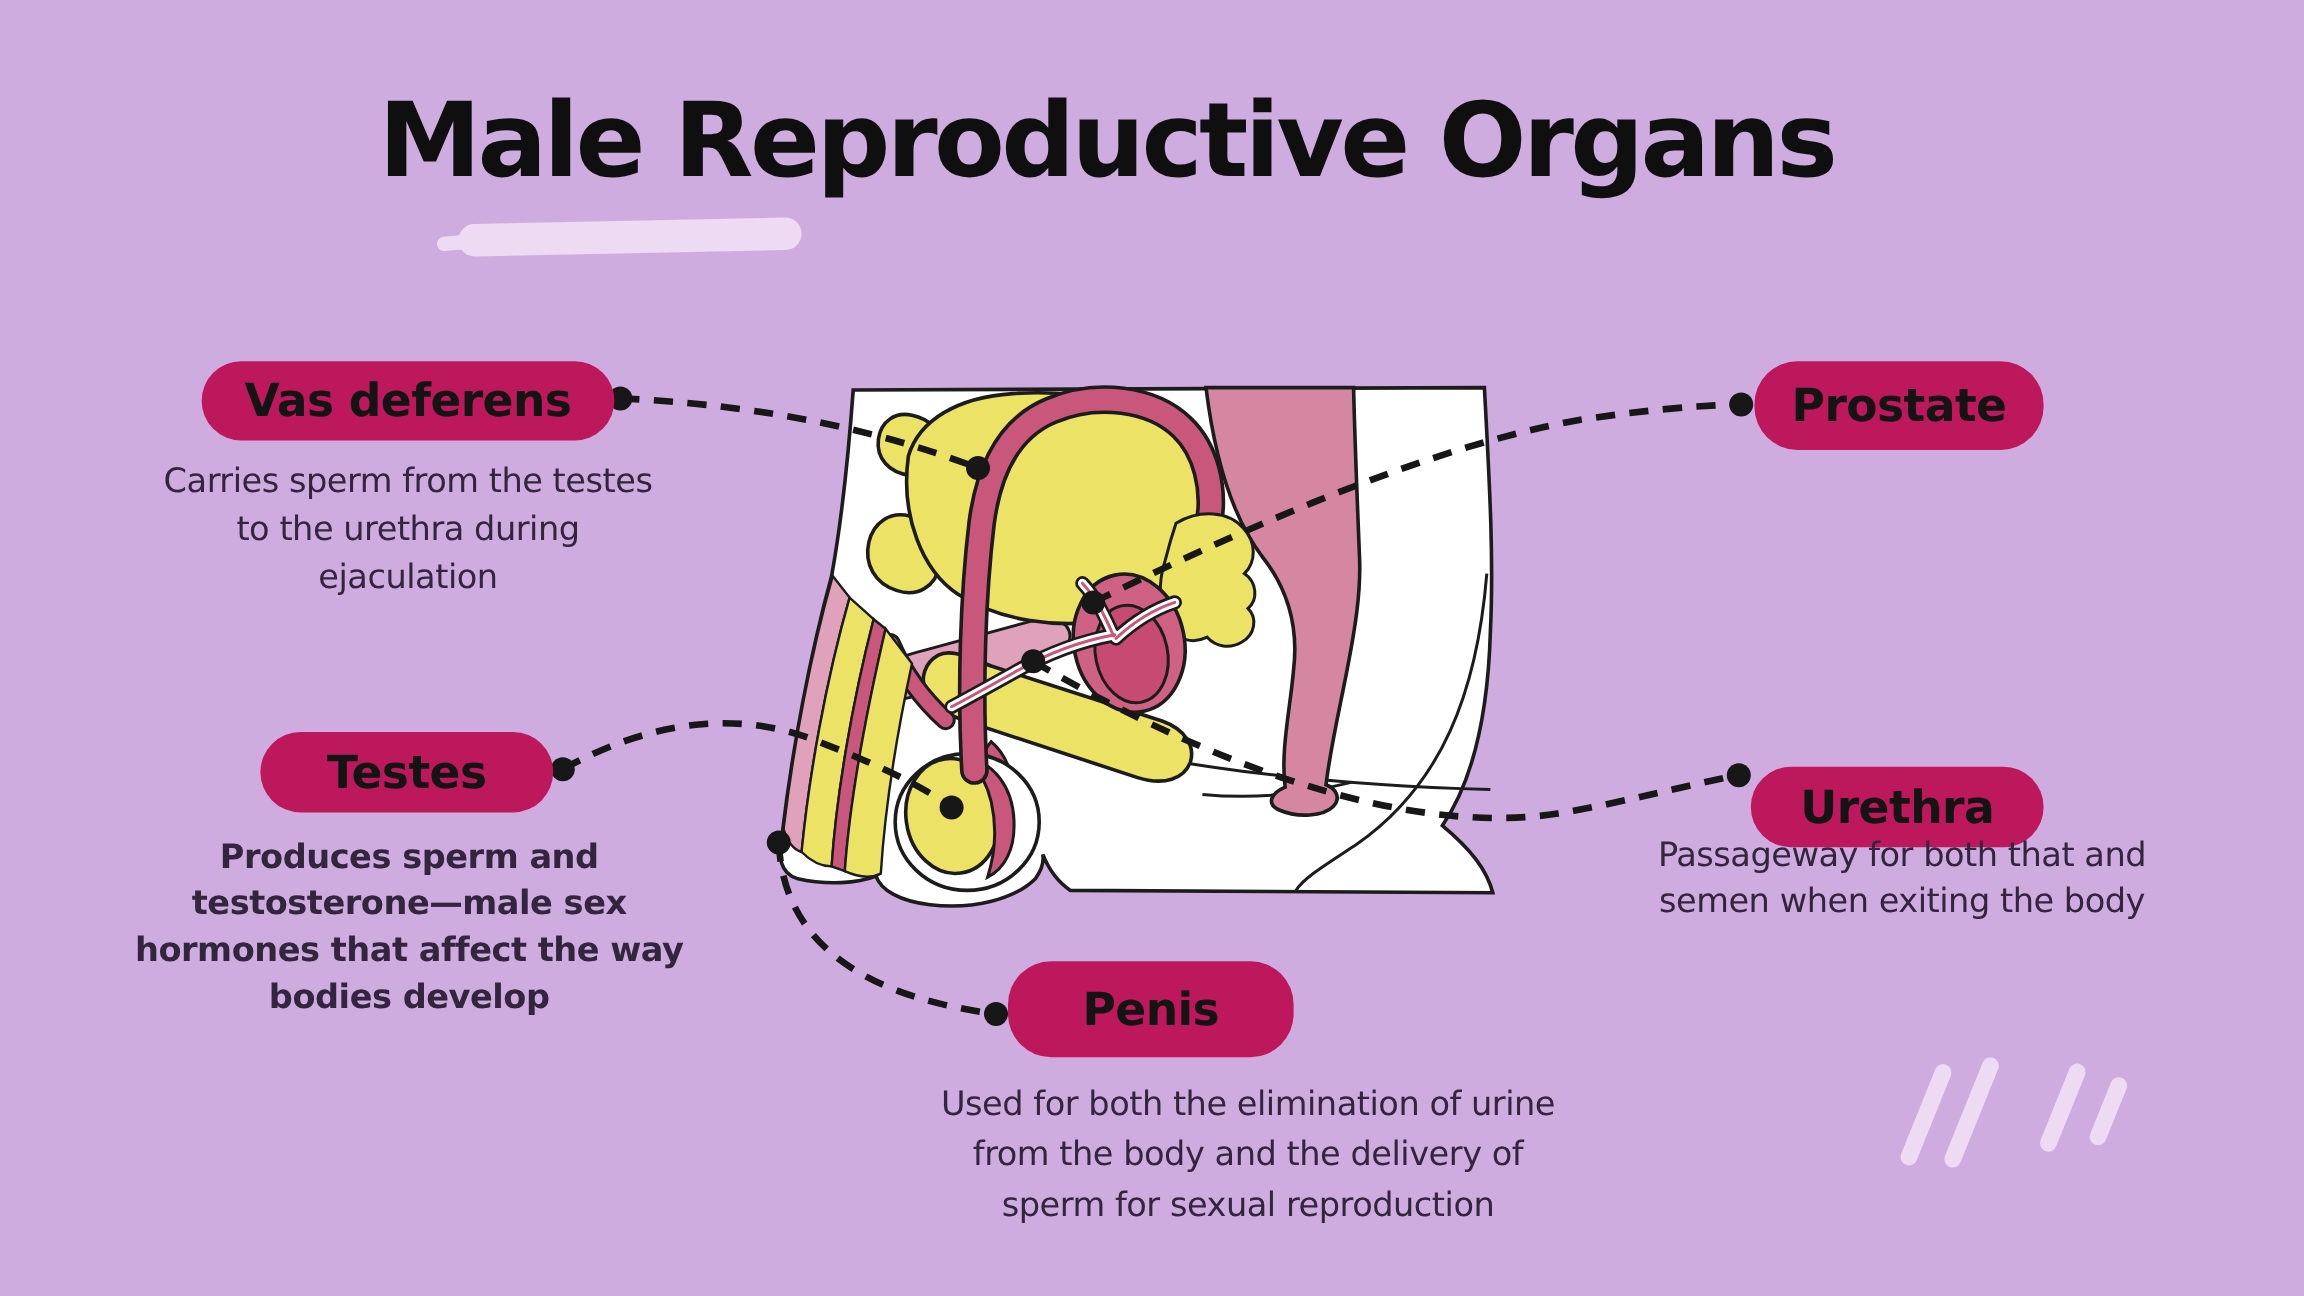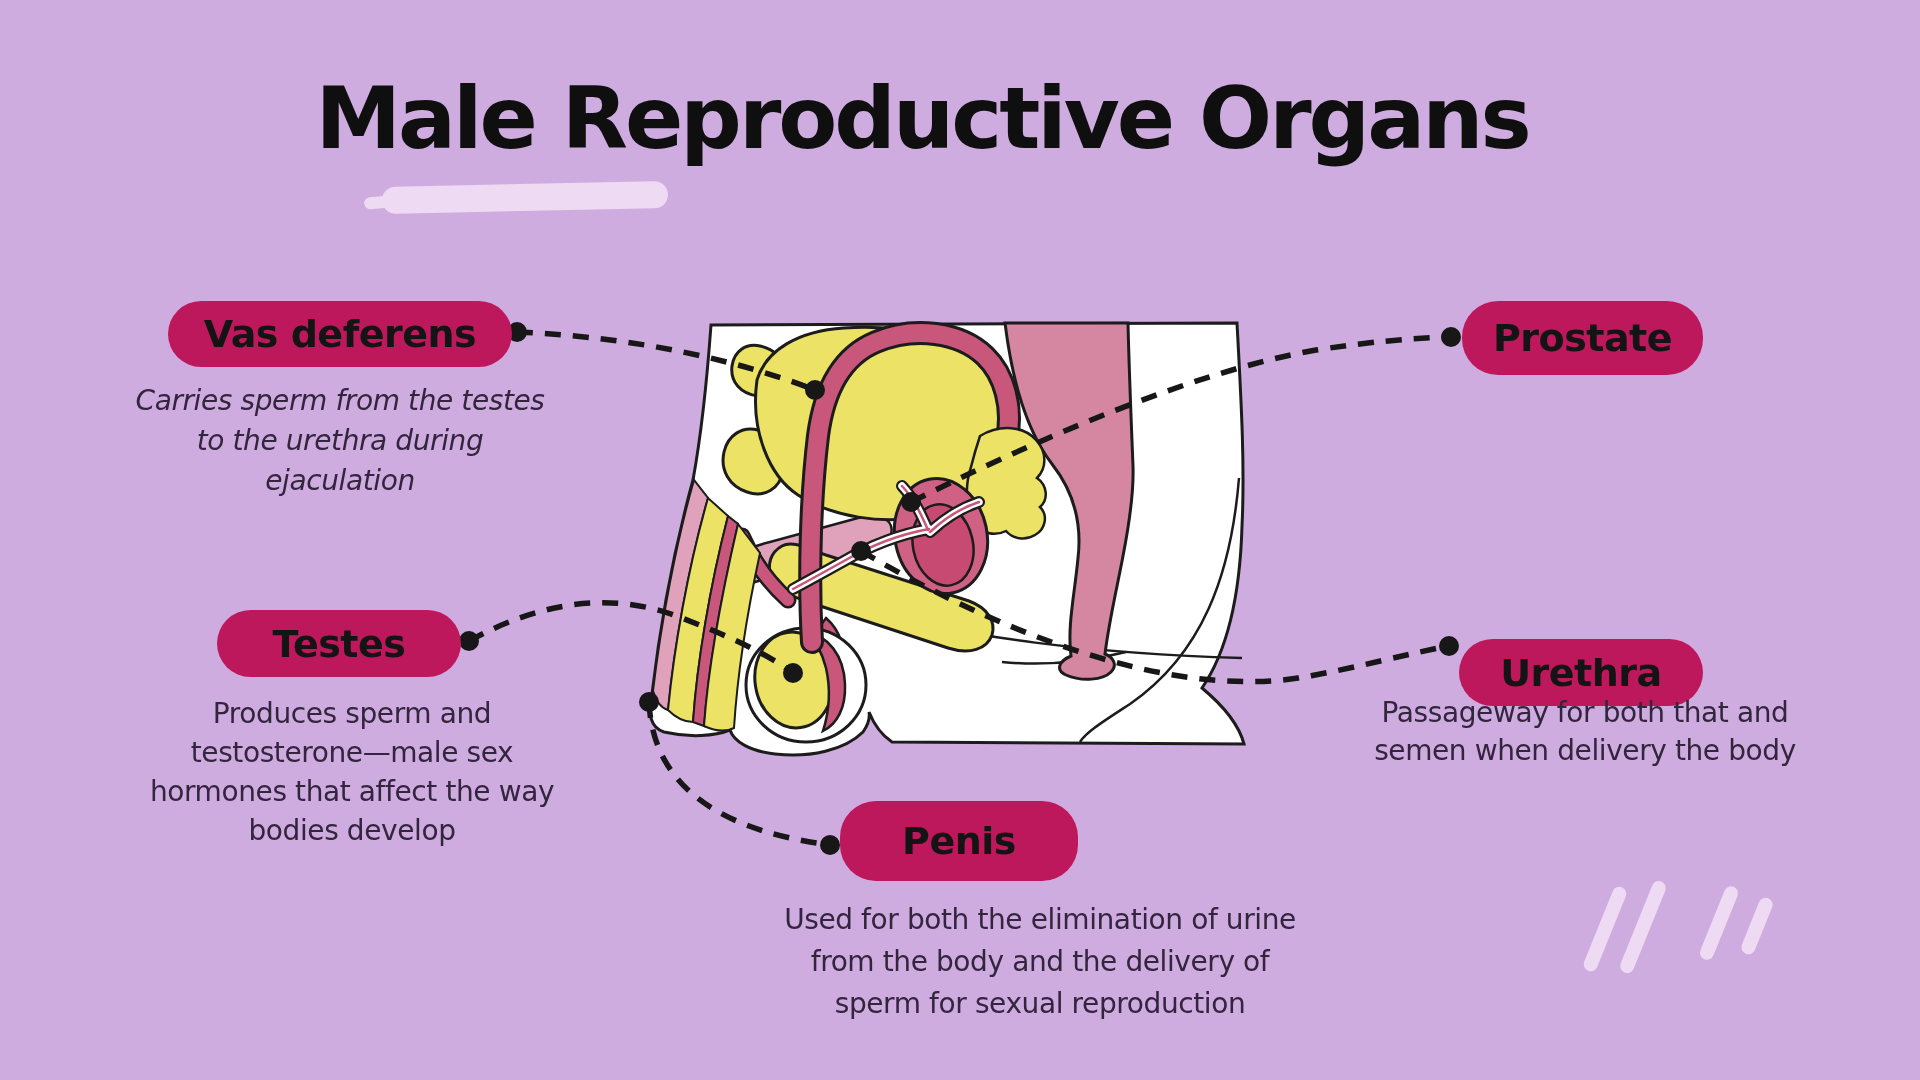--- a/index.html
+++ b/index.html
@@ -42,23 +42,23 @@
   .pill.vas{left:168px;top:301px;width:344px;height:66px;}
   .pill.prostate{left:1462px;top:301px;width:241px;height:74px;}
   .pill.testes{left:217px;top:610px;width:244px;height:67px;}
   .pill.urethra{left:1459px;top:609px;width:244px;height:67px;margin-top:30px;}
   .pill.penis{left:840px;top:801px;width:238px;height:80px;}
 
   
   .desc{position:absolute;width:600px;text-align:center;color:#33253e;
     font-size:28px;letter-spacing:-0.4px;font-weight:500;}
   .desc div{white-space:nowrap;}
-  .desc.vas{left:40px;top:381px;line-height:40px;font-style:italic;}
+  .desc.vas{left:40px;top:381px;line-height:40px;}
   .desc.prostate{left:1279px;top:384px;line-height:39px;}
-  .desc.testes{left:52px;top:694px;line-height:39px;}
+  .desc.testes{left:41px;top:694px;line-height:39px;font-weight:bold;}
   .desc.urethra{left:1285px;top:694px;line-height:38px;}
   .desc.penis{left:740px;top:899px;line-height:42px;}
 
   .anatomy{position:absolute;left:630px;top:318px;width:620px;height:450px;}
   .connectors{position:absolute;left:0;top:0;width:1920px;height:1080px;pointer-events:none;}
 </style>
 </head>
 <body>
 
 <div class="canvas">
@@ -181,21 +181,21 @@
     <div>testosterone—male sex</div>
     <div>hormones that affect the way</div>
     <div>bodies develop</div>
   </div>
 
   <div class="pill urethra">
     <span>Urethra</span>
   </div>
   <div class="desc urethra">
     <div>Passageway for both that and</div>
-    <div>semen when delivery the body</div>
+    <div>semen when exiting the body</div>
   </div>
 
   <div class="pill penis">
     <span>Penis</span>
   </div>
   <div class="desc penis">
     <div>Used for both the elimination of urine</div>
     <div>from the body and the delivery of</div>
     <div>sperm for sexual reproduction</div>
   </div>

